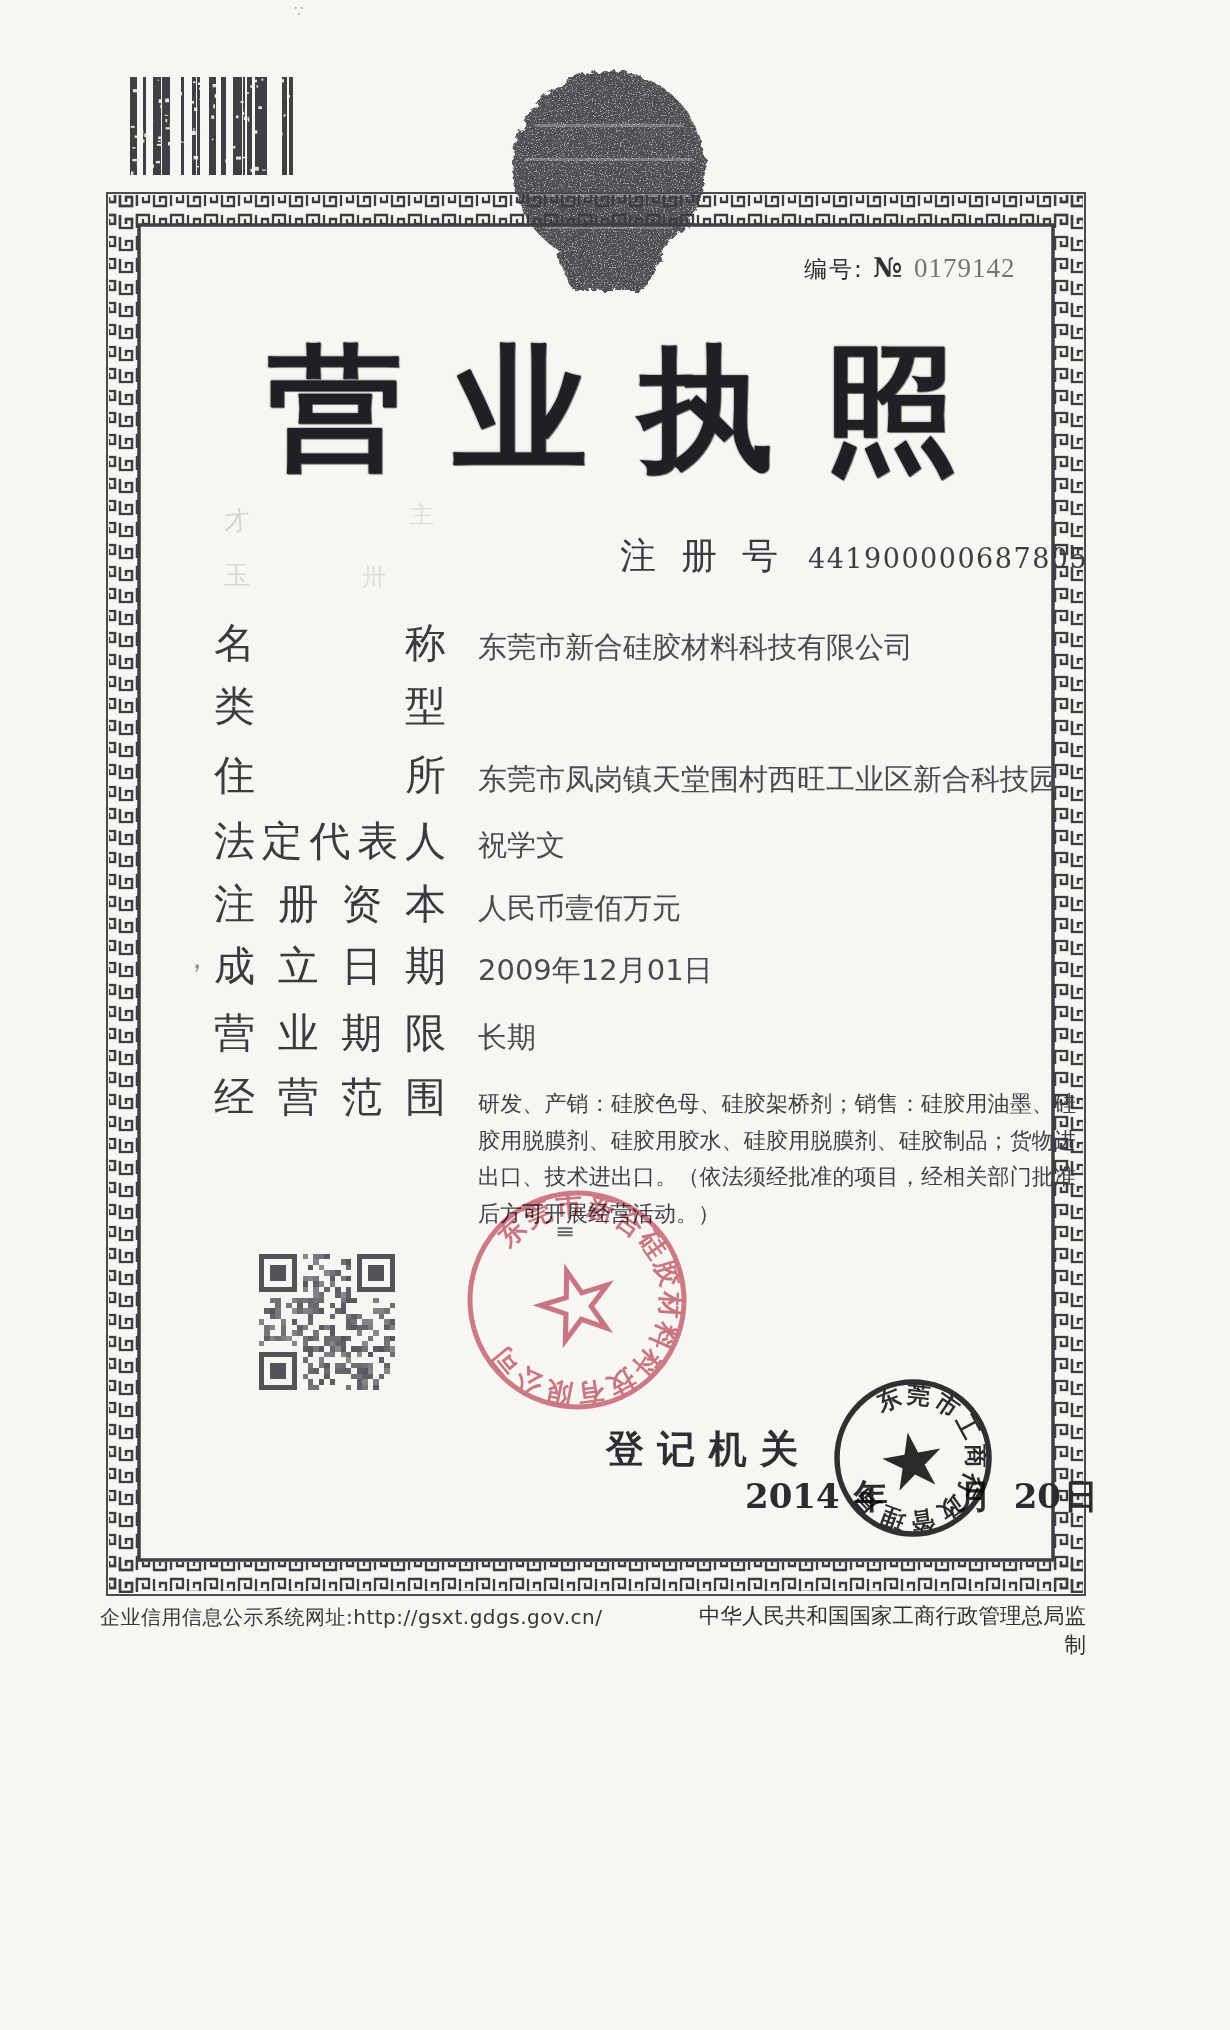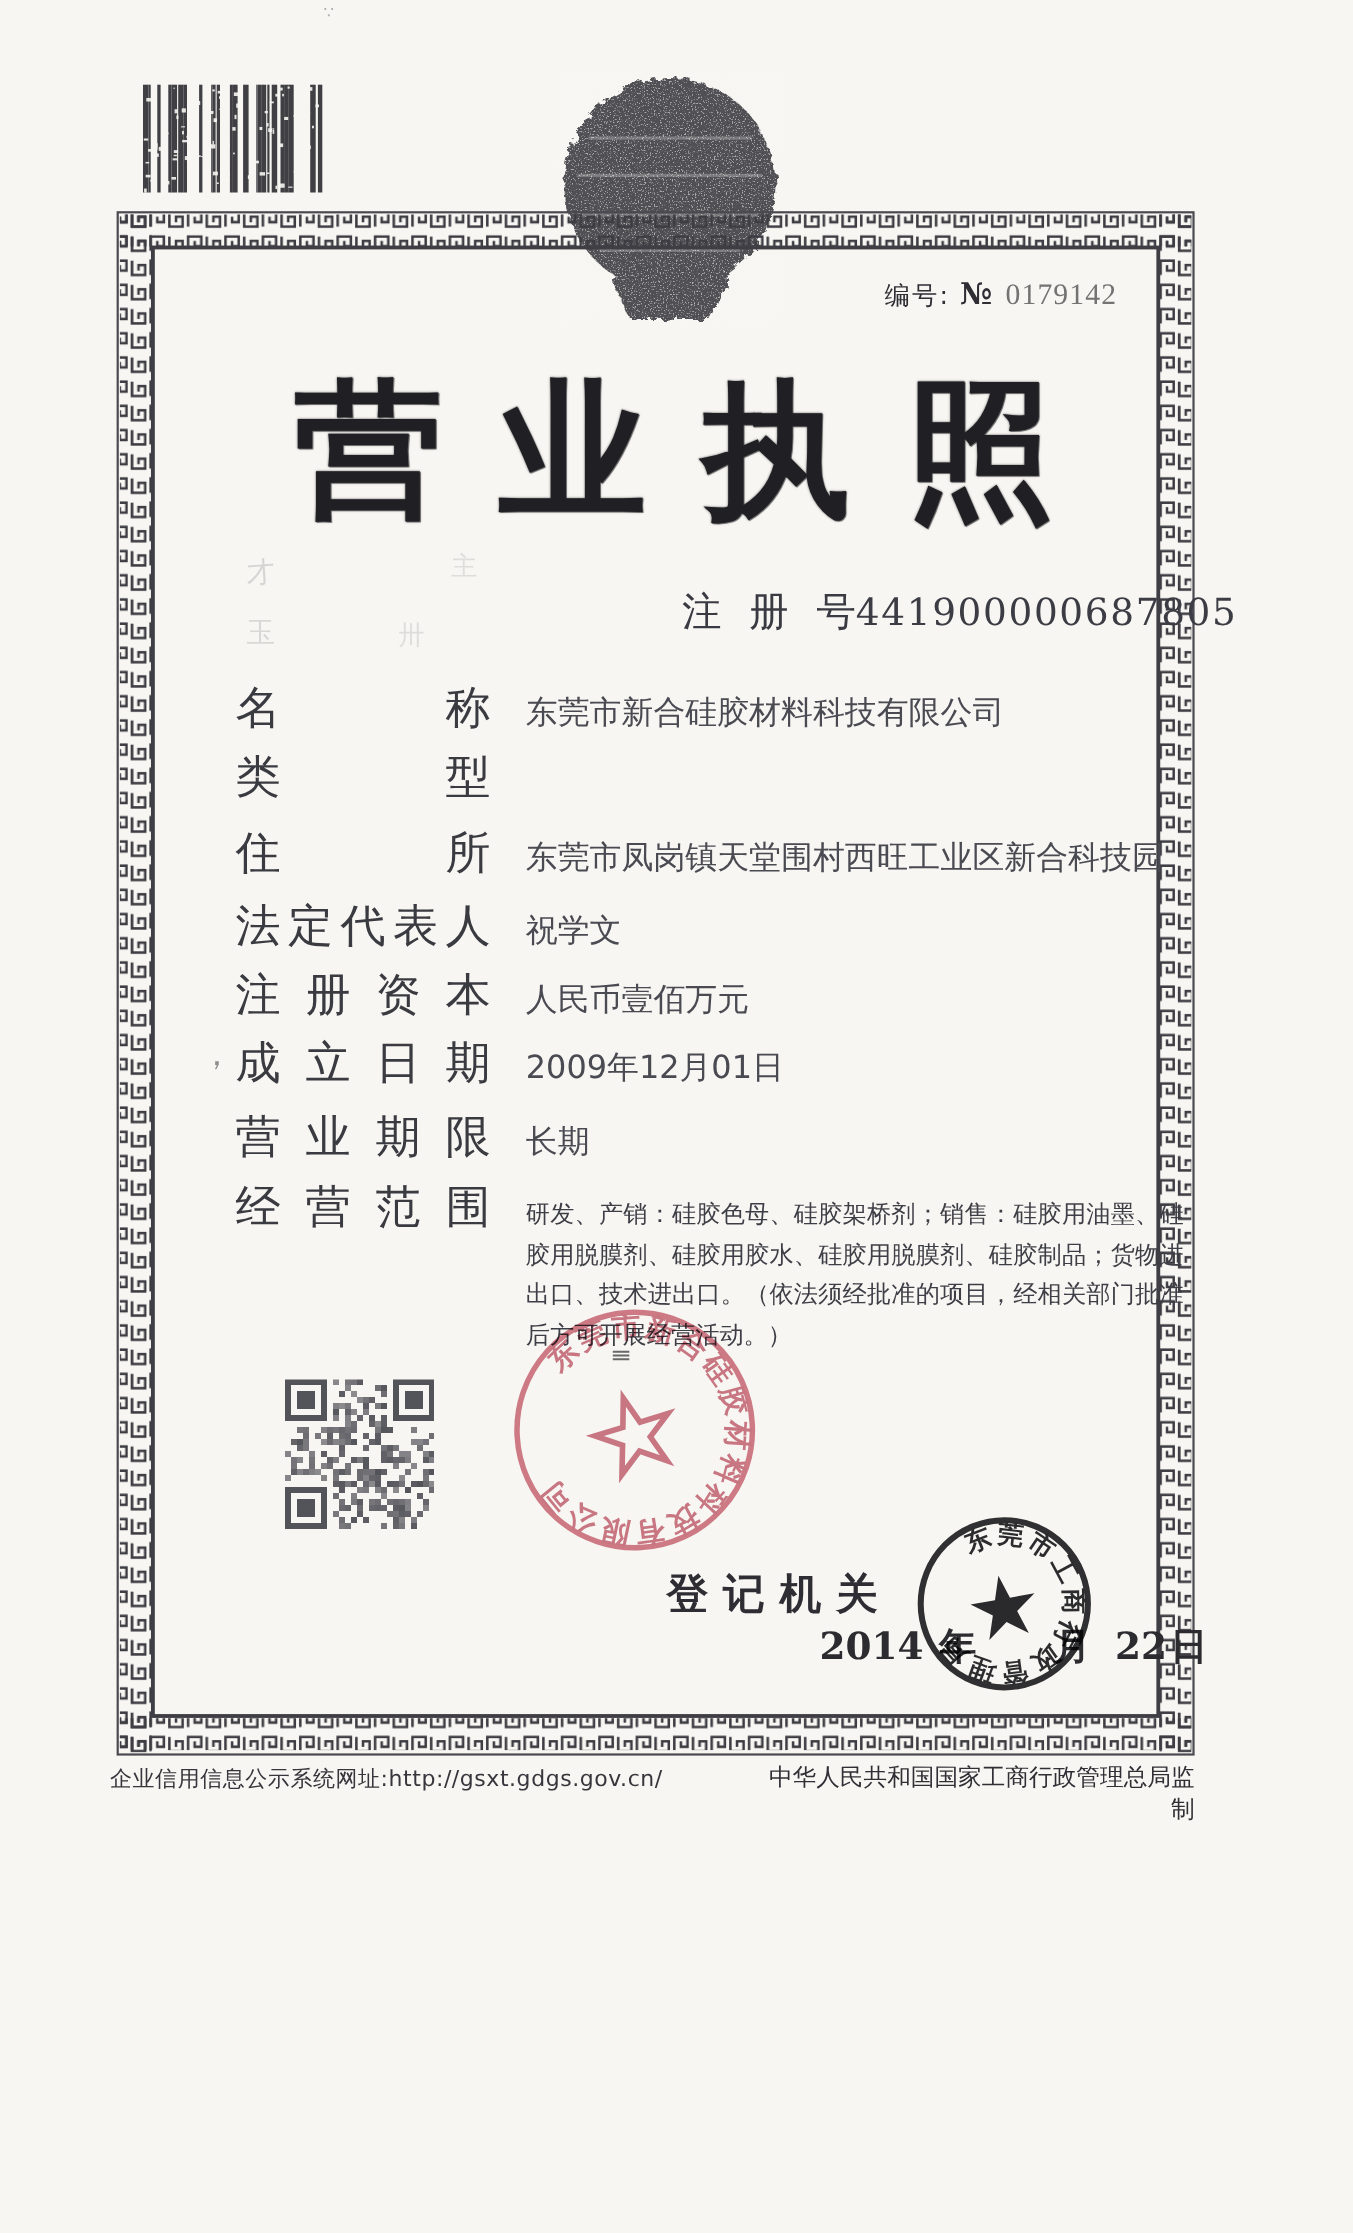--- a/index.html
+++ b/index.html
@@ -18,21 +18,21 @@
   .serial{left:804px;top:252px;display:flex;align-items:baseline;color:#2e2e34;}
   .serial .lbl{font-size:23px;letter-spacing:2px;}
   .serial .sym{font-size:27px;font-weight:bold;font-family:"DejaVu Serif",serif;margin-left:9px;}
   .serial .num{font-size:27px;font-family:Liberation Serif, serif;margin-left:12px;letter-spacing:1px;color:#737373;}
   
   .title{left:268px;top:336px;width:690px;font-size:134px;font-weight:900;color:#202024;line-height:1.1;}
   .title span{text-shadow:0 0 2px rgba(28,28,32,.85),1px 1px 0 rgba(28,28,32,.5);}
   
   .regline{left:620px;top:532px;display:flex;align-items:baseline;}
   .regline .rlabel{width:158px;font-size:36px;color:#3a3a42;font-weight:500;}
-  .regline .rnum{font-size:34px;font-family:"DejaVu Serif",serif;
+  .regline .rnum{margin-left:30px;font-size:27px;font-family:"DejaVu Serif",serif;
                  letter-spacing:1.5px;color:#3c3c44;}
   
   .row{position:absolute;left:214px;display:flex;align-items:baseline;}
   .flabel{width:232px;font-size:41px;font-weight:500;color:#3a3a41;flex:none;}
   .fvalue{margin-left:32px;font-size:29px;color:#4a4a52;white-space:nowrap;}
   .fvalue.scope{font-size:22px;line-height:36.5px;width:598px;white-space:normal;color:#3e3e46;
                 text-align:justify;}
   
   .qr{left:259px;top:1254px;width:136px;height:136px;}
   
@@ -559,21 +559,21 @@
       <span>登</span>
       <span>记</span>
       <span>机</span>
       <span>关</span>
     </div>
 
   <div class="abs dateline">
     <span>2014</span>
     <span class="u1">年</span>
     <span class="u2">月</span>
-    <span class="dd">22</span>
+    <span class="dd">20</span>
     <span class="u3">日</span>
   </div>
 
   <svg class="abs seal-black" width="176" height="176" viewBox="0 0 176 176">
     <defs>
         <path id="blkArc" d="M33,88 a55,55 0 1,1 110,0 a55,55 0 1,1 -110,0"></path>
       </defs>
     <g opacity="0.9">
       <circle cx="88" cy="88" r="76" fill="none" stroke="#1b1b1e" stroke-width="5.5"></circle>
       <g transform="rotate(55,88,88)">

